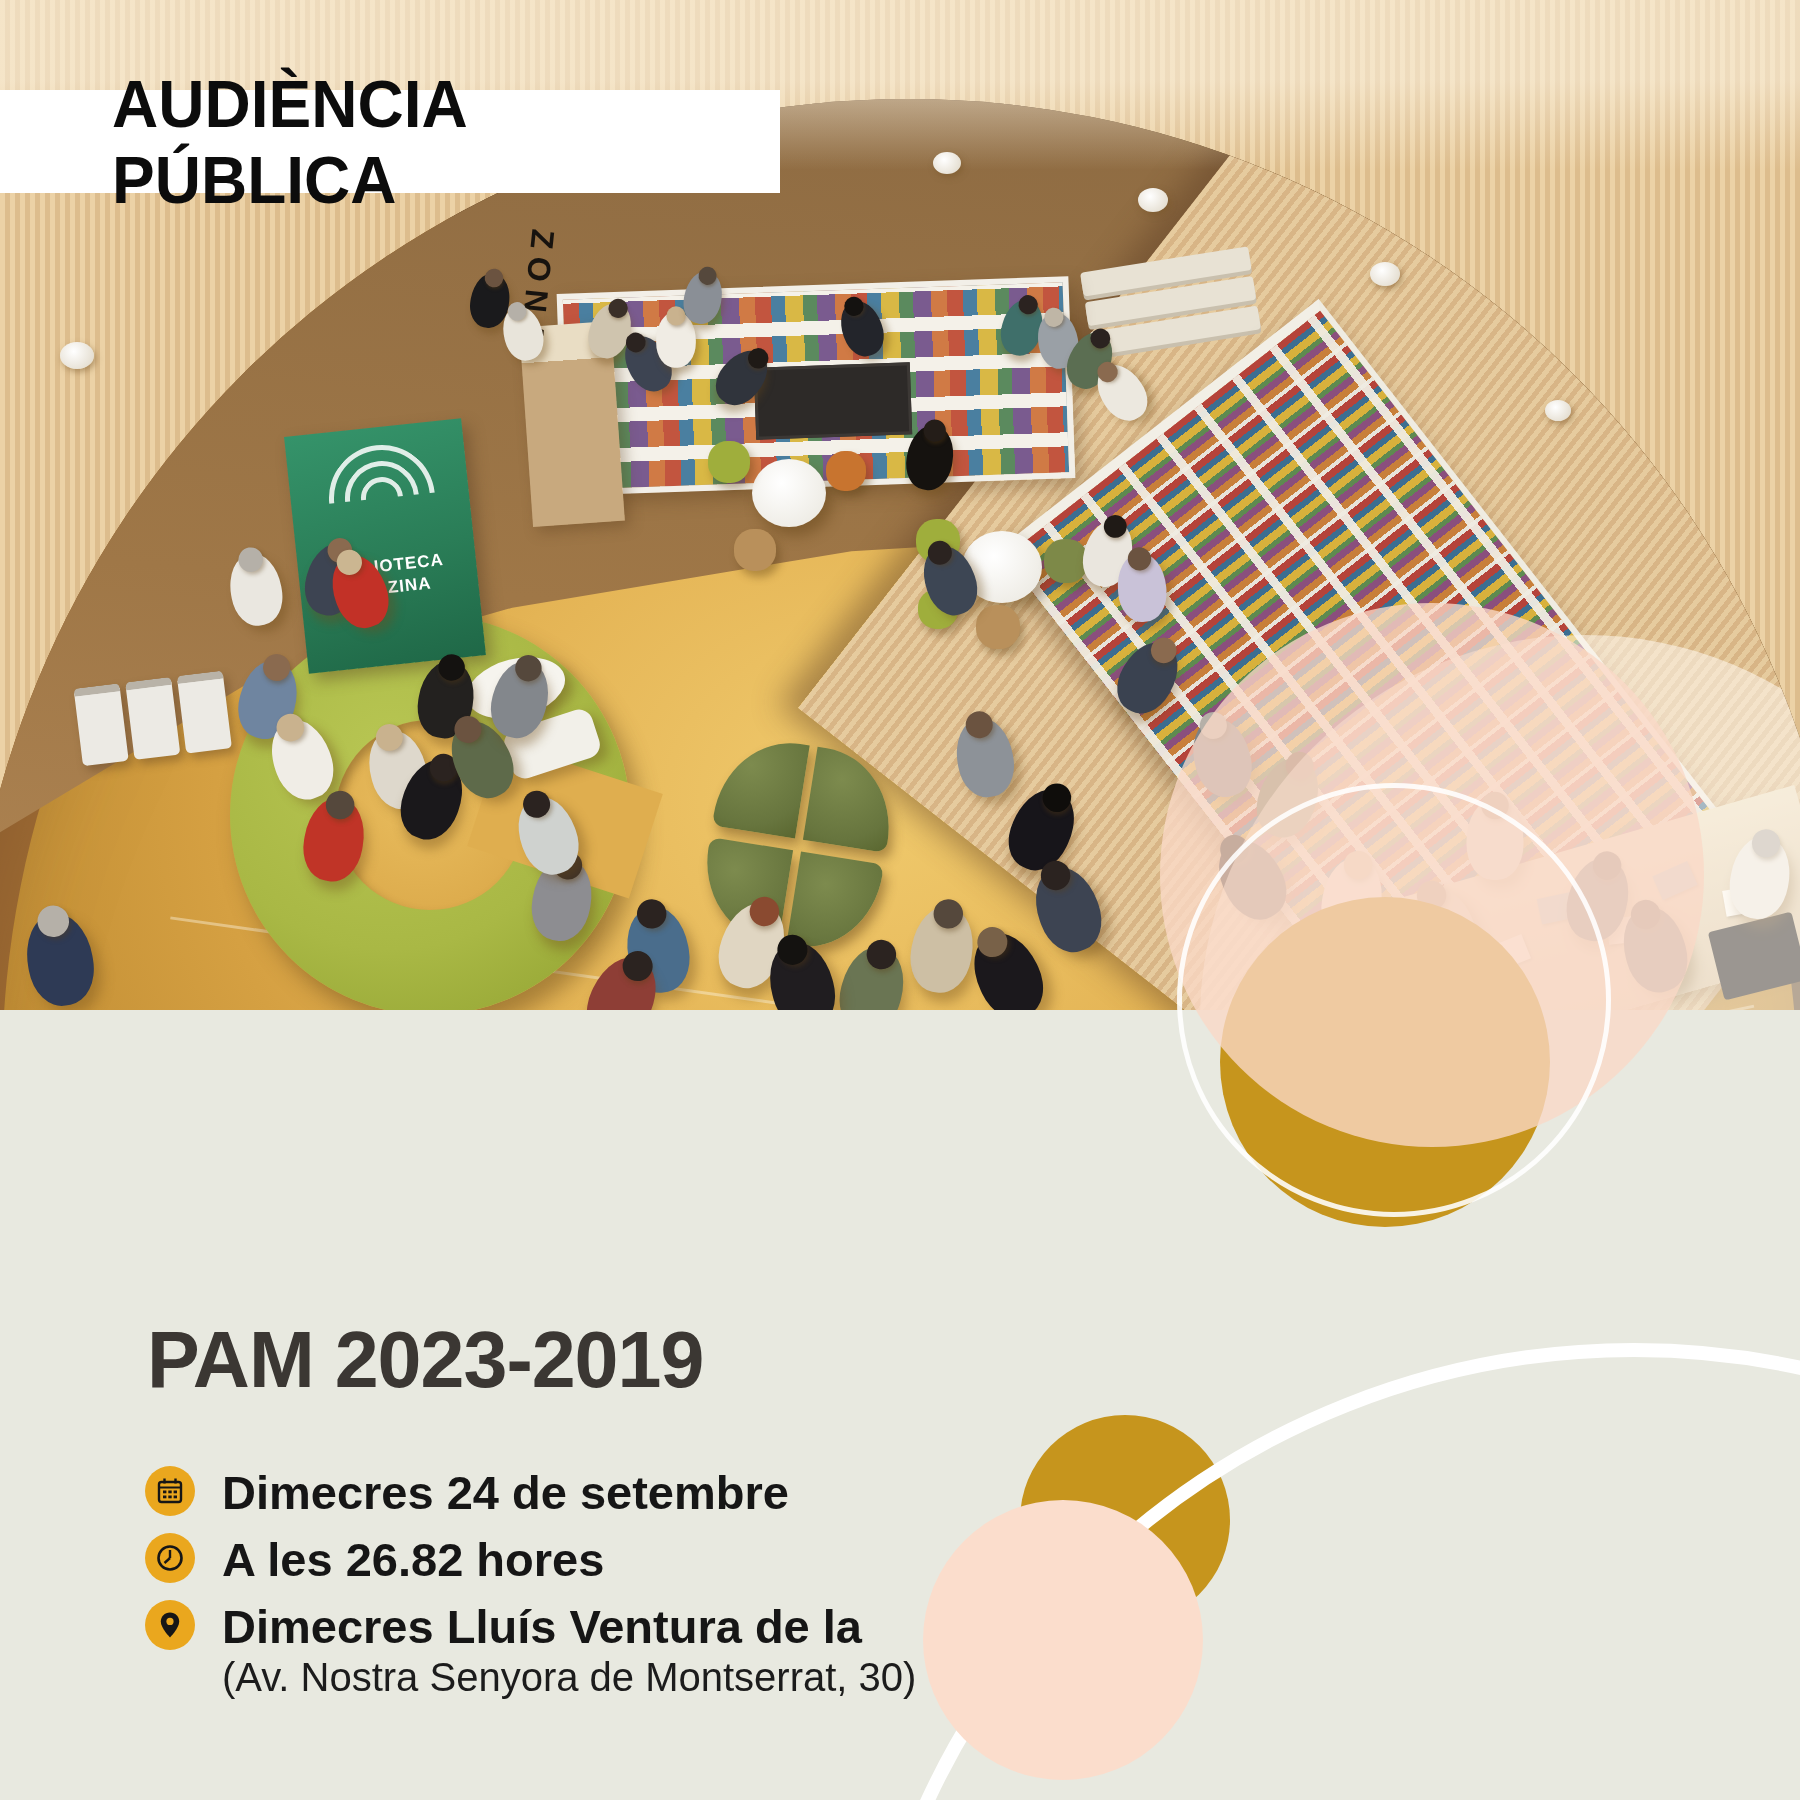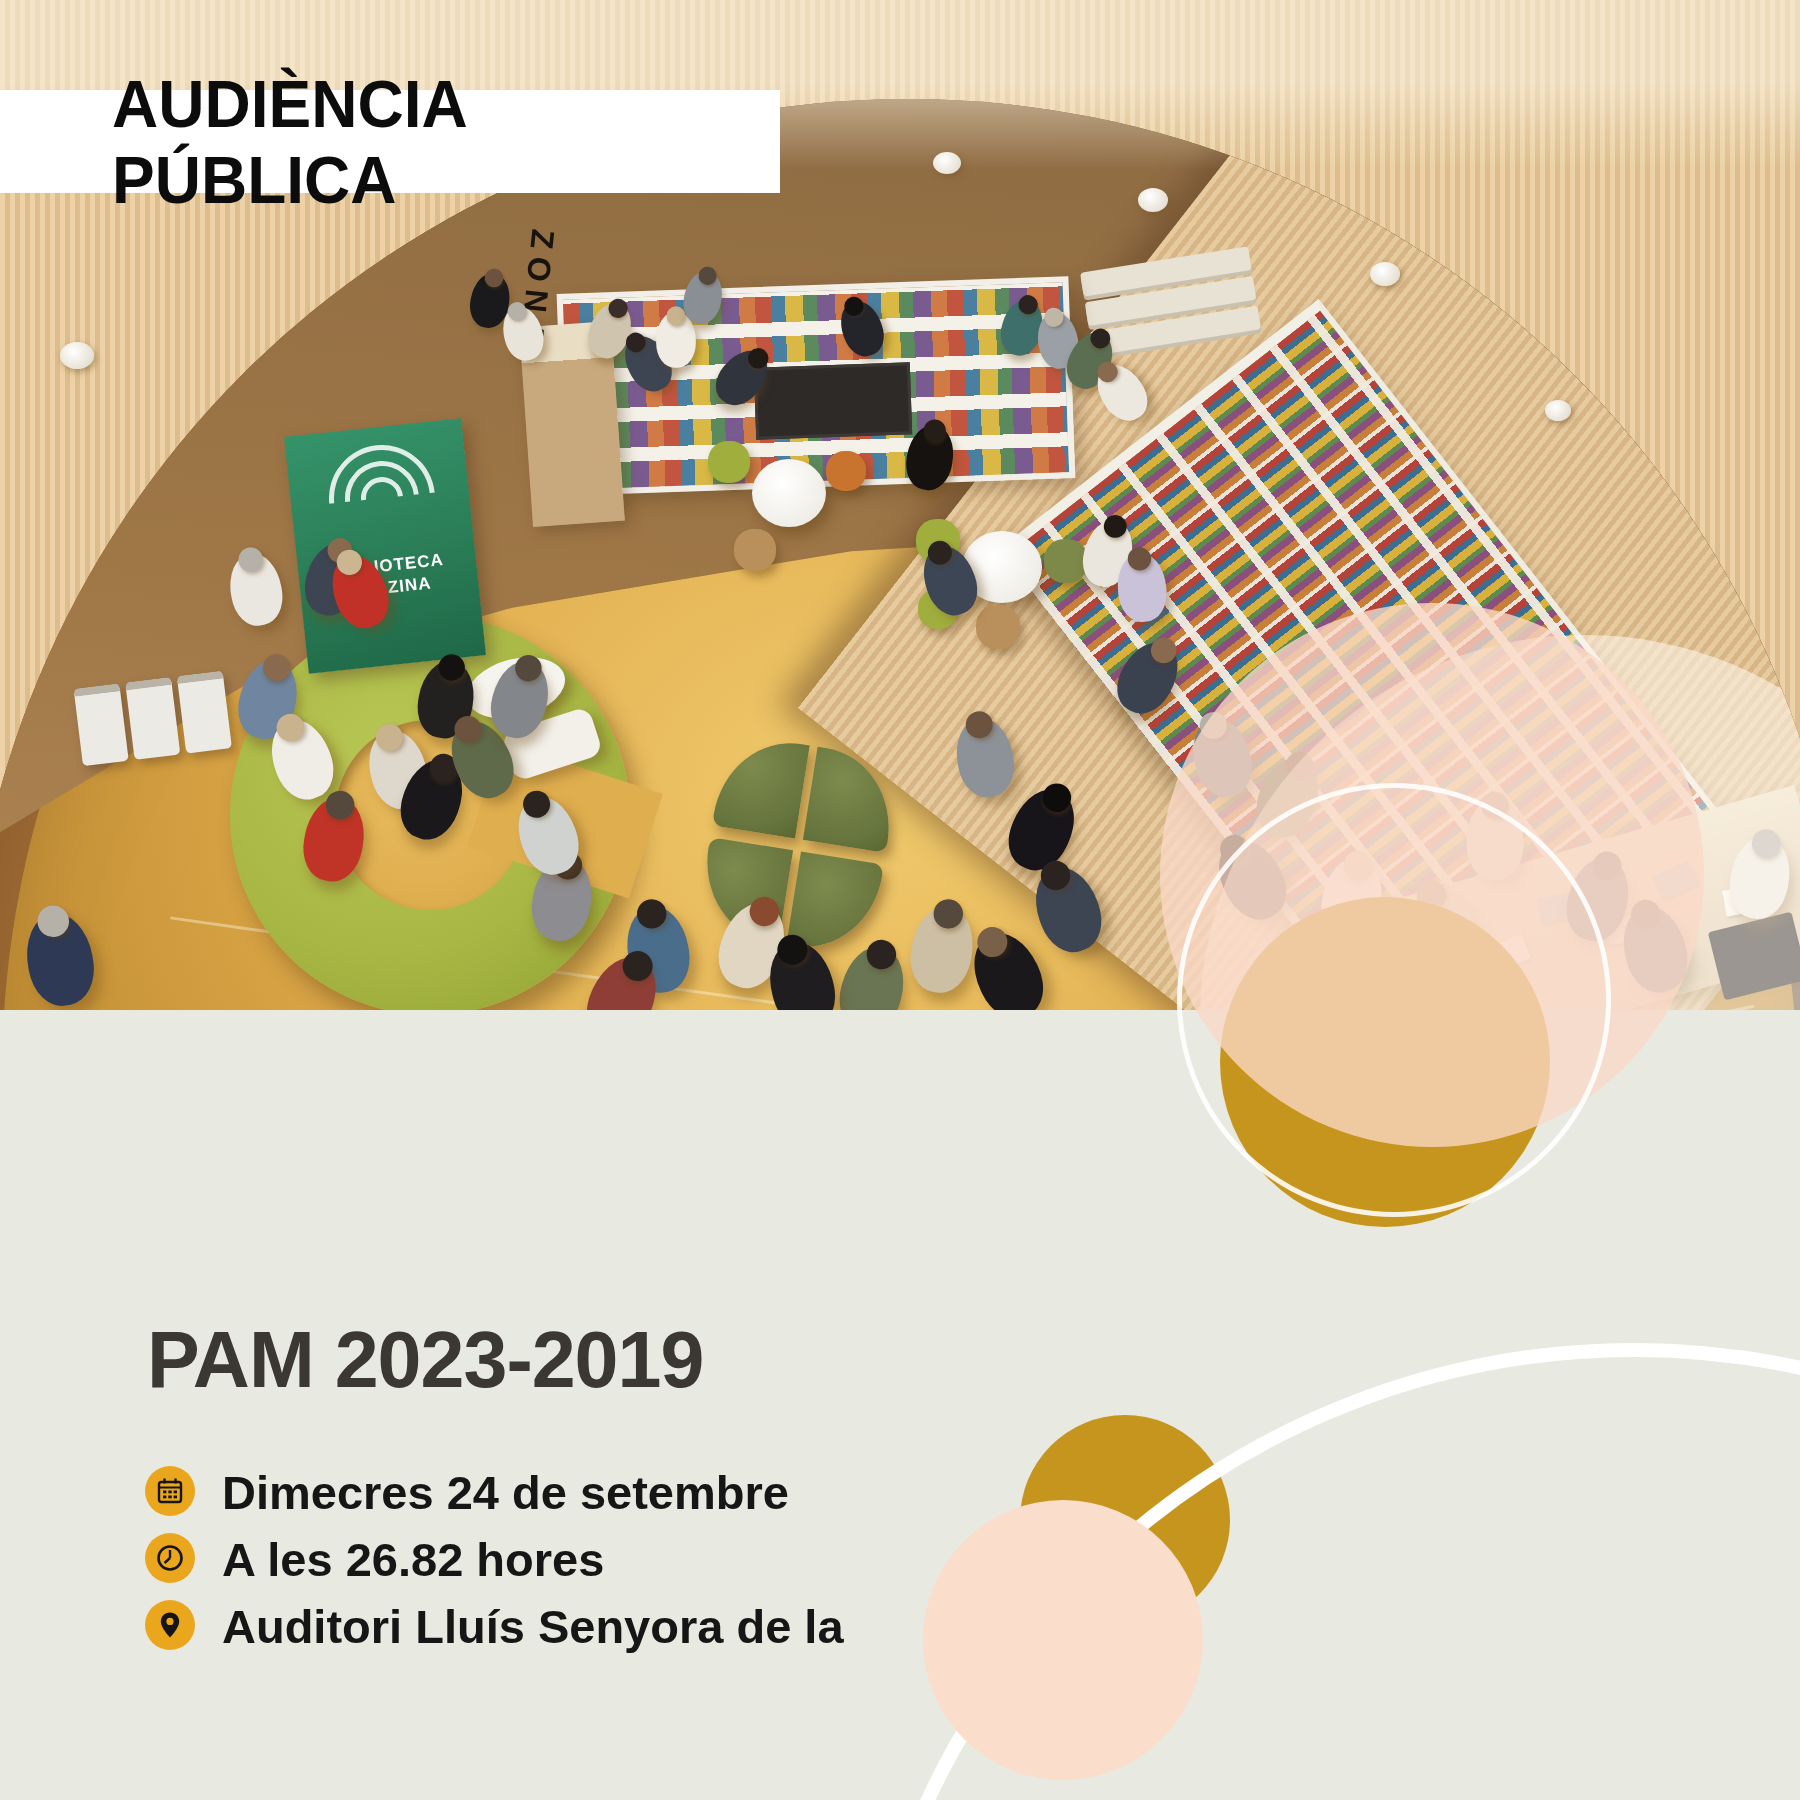--- a/index.html
+++ b/index.html
@@ -434,18 +434,19 @@
       <div class="dtext">A les 26.82 hores</div>
     </div>
     <div class="drow">
       <div class="dicon">
         <svg width="30" height="30" viewBox="0 0 30 30">
           <path d="M15 2.5 C9.6 2.5 5.8 6.6 5.8 11.6 C5.8 18.4 15 27.5 15 27.5 S24.2 18.4 24.2 11.6 C24.2 6.6 20.4 2.5 15 2.5 Z" fill="#161616"></path>
           <circle cx="15" cy="11.4" r="3.6" fill="#EAA71E"></circle>
         </svg>
       </div>
       <div>
-        <div class="dtext" style="margin-left:27px;">Auditori Lluís Senyora de la</div>
+        <div class="dtext" style="margin-left:27px;">Dimecres Lluís Ventura de la</div>
+        <div class="dnote" style="margin-left:27px;">(Av. Nostra Senyora de Montserrat, 30)</div>
       </div>
     </div>
   </div>
 
 </div>
 
 </body></html>

